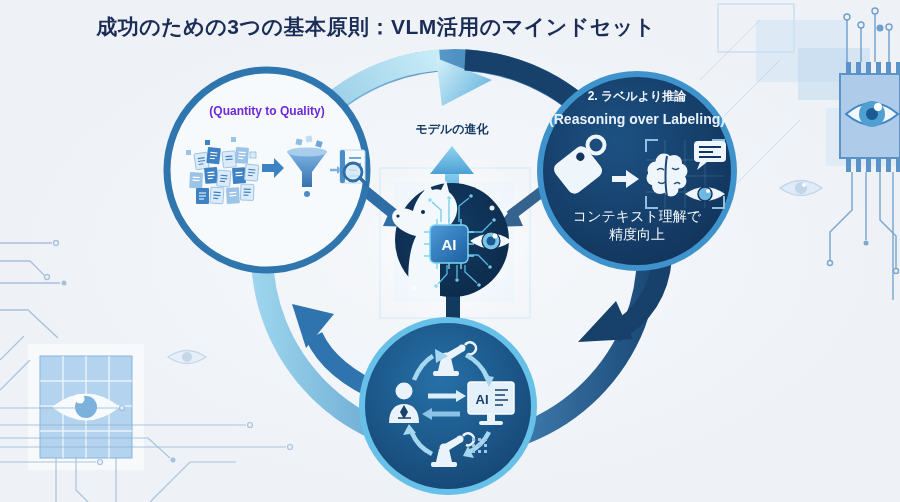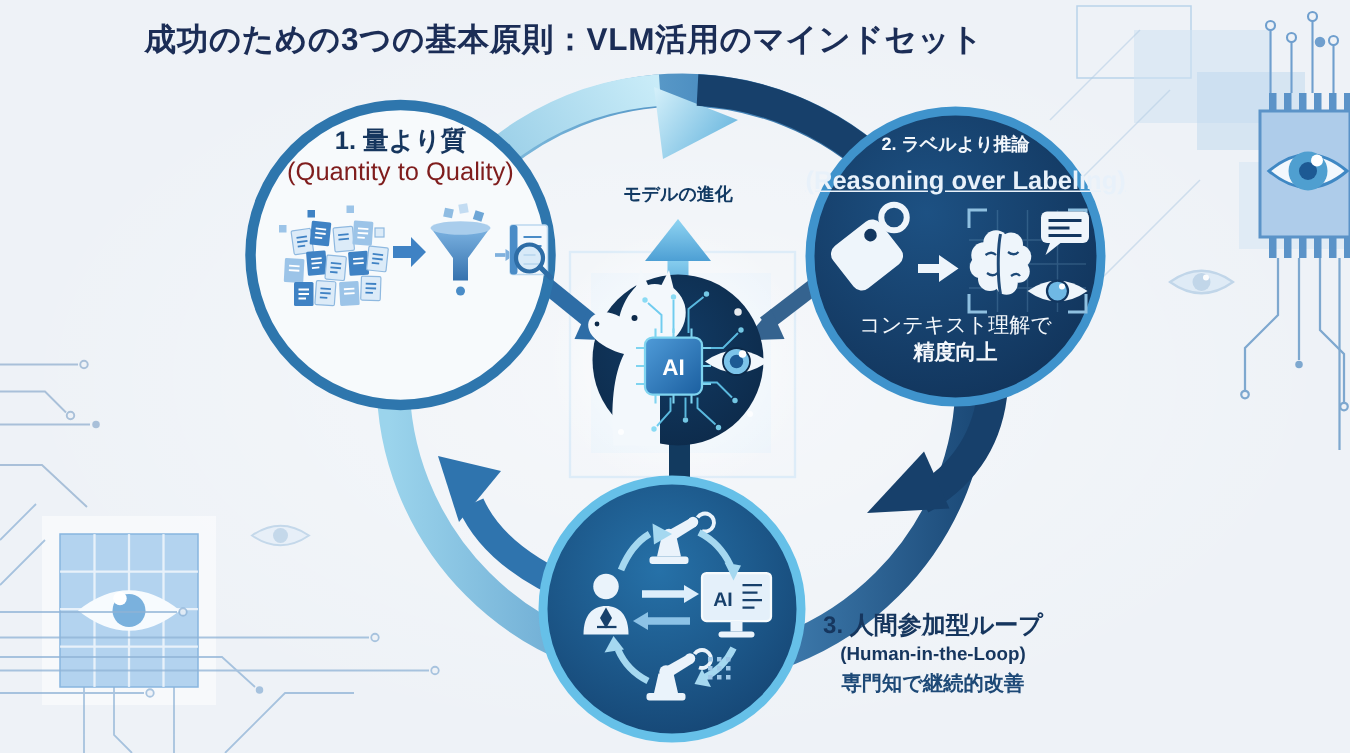--- a/index.html
+++ b/index.html
@@ -2,26 +2,26 @@
 <html><head>
 <meta charset="utf-8">
 <style>
   html,body{margin:0;padding:0;}
   .stage{position:relative;width:900px;height:502px;overflow:hidden;background:#eef2f7;
          font-family:"Liberation Sans","DejaVu Sans",sans-serif;}
   .art{position:absolute;left:0;top:0;width:900px;height:502px;display:block;}
   .txt{position:absolute;text-align:center;line-height:1.15;white-space:nowrap;}
   .title{top:15px;left:0;width:752px;font-size:21px;font-weight:700;color:#1b2d56;letter-spacing:.5px;}
   .n1-head{top:84px;left:167px;width:200px;font-size:17px;font-weight:700;color:#16365e;}
-  .n1-sub{top:105px;left:167px;width:200px;font-size:17px;font-weight:400;color:#7f1d1d;}
+  .n1-sub{top:105px;left:167px;width:200px;font-size:12px;font-weight:700;color:#6d28d9;}
   .n1-cap{top:204px;left:167px;width:200px;font-size:13.5px;font-weight:700;color:#1d4977;}
   .n2-head{top:90px;left:537px;width:200px;font-size:12px;font-weight:700;color:#f4f8fc;}
-  .n2-sub{top:111px;left:537px;width:200px;font-size:17px;font-weight:700;color:#e8f1fa;text-decoration:underline;}
+  .n2-sub{top:111px;left:537px;width:200px;font-size:14px;font-weight:700;color:#e8f1fa;}
   .n2-cap1{top:208px;left:537px;width:200px;font-size:14px;font-weight:400;color:#f4f8fc;}
-  .n2-cap2{top:226px;left:537px;width:200px;font-size:14px;font-weight:700;color:#f4f8fc;}
+  .n2-cap2{top:226px;left:537px;width:200px;font-size:14px;font-weight:400;color:#f4f8fc;}
   .hub-label{top:123px;left:372px;width:160px;font-size:12px;font-weight:700;color:#123a63;text-align:center;}
   .n3-l1{top:409px;left:532px;width:180px;font-size:16px;font-weight:700;color:#16365e;}
   .n3-l2{top:429px;left:532px;width:180px;font-size:12.5px;font-weight:700;color:#16365e;}
   .n3-l3{top:448px;left:532px;width:180px;font-size:13.5px;font-weight:700;color:#1d4977;}
   .credit{top:477px;left:700px;width:186px;text-align:right;font-size:11px;font-weight:400;color:#3d4e66;}
 </style>
 </head>
 <body>
 
 <div class="stage">
@@ -420,23 +420,19 @@
       <circle cx="491" cy="241" r="4.5" fill="#1d5a94"></circle>
       <circle cx="495" cy="236" r="2.5" fill="#ffffff"></circle>
     </g>
     <circle cx="492" cy="208" r="2.5" fill="#ffffff" opacity="0.9"></circle>
     <circle cx="414" cy="288" r="2" fill="#ffffff" opacity="0.8"></circle>
     <circle cx="500" cy="276" r="2" fill="#ffffff" opacity="0.8"></circle>
   </g>
 </svg>
 
 <div class="txt title">成功のための3つの基本原則：VLM活用のマインドセット</div>
-<div class="txt n1-head">1. 量より質</div>
 <div class="txt n1-sub">(Quantity to Quality)</div>
 <div class="txt n2-head">2. ラベルより推論</div>
 <div class="txt n2-sub">(Reasoning over Labeling)</div>
 <div class="txt n2-cap1">コンテキスト理解で</div>
 <div class="txt n2-cap2">精度向上</div>
 <div class="txt hub-label">モデルの進化</div>
-<div class="txt n3-l1">3. 人間参加型ループ</div>
-<div class="txt n3-l2">(Human-in-the-Loop)</div>
-<div class="txt n3-l3">専門知で継続的改善</div>
 </div>
 
 </body></html>

